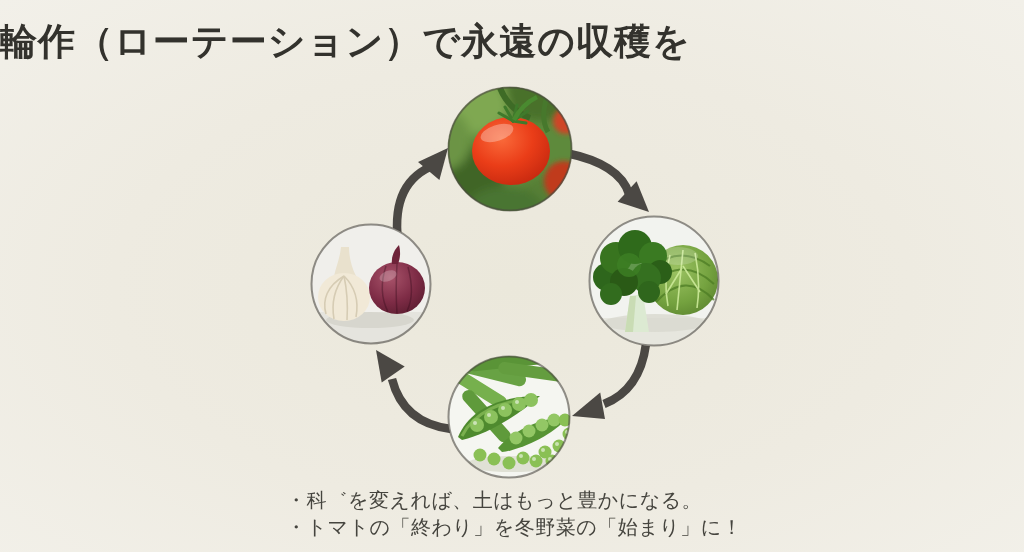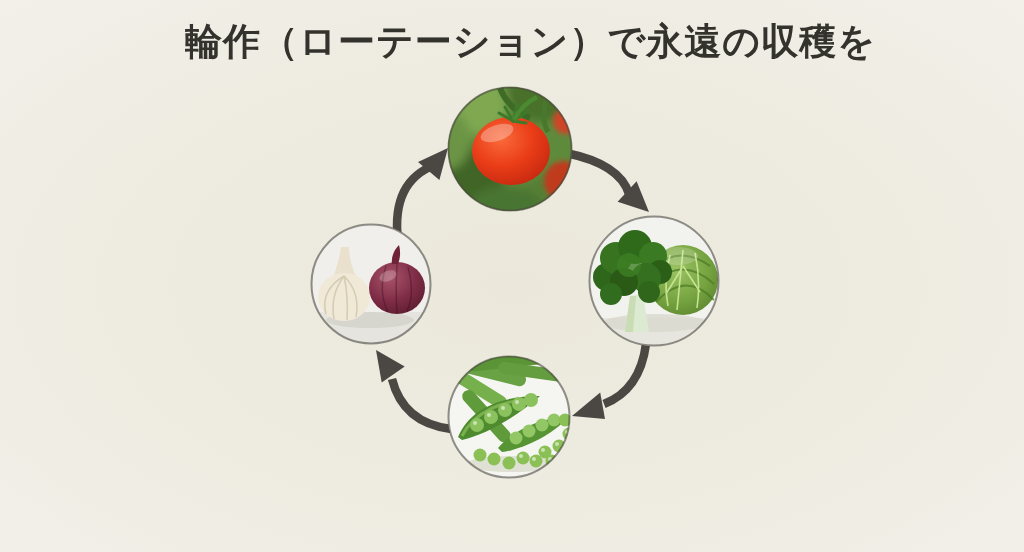--- a/index.html
+++ b/index.html
@@ -6,21 +6,21 @@
   body{
     width:1024px;height:552px;overflow:hidden;
     font-family:"Liberation Sans","DejaVu Sans",sans-serif;
   }
   .stage{
     position:relative;width:1024px;height:552px;
     background:radial-gradient(ellipse at 50% 52%, #ebe8db 0%, #eeebe1 55%, #f2f0e9 100%);
   }
   .title{
     position:absolute;top:20px;left:0;width:876px;
-    text-align:right;
+    text-align:left;
     font-size:37px;font-weight:bold;color:#33322d;
     letter-spacing:1px;line-height:44px;
   }
   .diagram{position:absolute;left:0;top:0;width:1024px;height:552px;}
   .notes{
     position:absolute;left:286px;top:487px;
     font-size:20px;color:#45443e;line-height:27px;
     letter-spacing:0.5px;
   }
 </style>
@@ -230,14 +230,18 @@
       <g stroke="rgba(45,10,24,0.35)" stroke-width="1.5" fill="none">
         <path d="M 386 266 C 381 281 381 298 388 312"></path>
         <path d="M 397 264 C 396 282 396 300 397 313"></path>
         <path d="M 408 267 C 412 282 413 299 407 311"></path>
       </g>
       <ellipse cx="388" cy="276" rx="9" ry="5" fill="rgba(255,255,255,0.22)" transform="rotate(-22 388 276)"></ellipse>
     </g>
     <circle cx="371" cy="284" r="59.5" fill="none" stroke="rgba(75,72,65,0.6)" stroke-width="2"></circle>
   </svg>
 
+  <div class="notes">
+    <div>・科゛を変えれば、土はもっと豊かになる。</div>
+    <div>・トマトの「終わり」を冬野菜の「始まり」に！</div>
+  </div>
 
 </div>
 
 </body></html>

